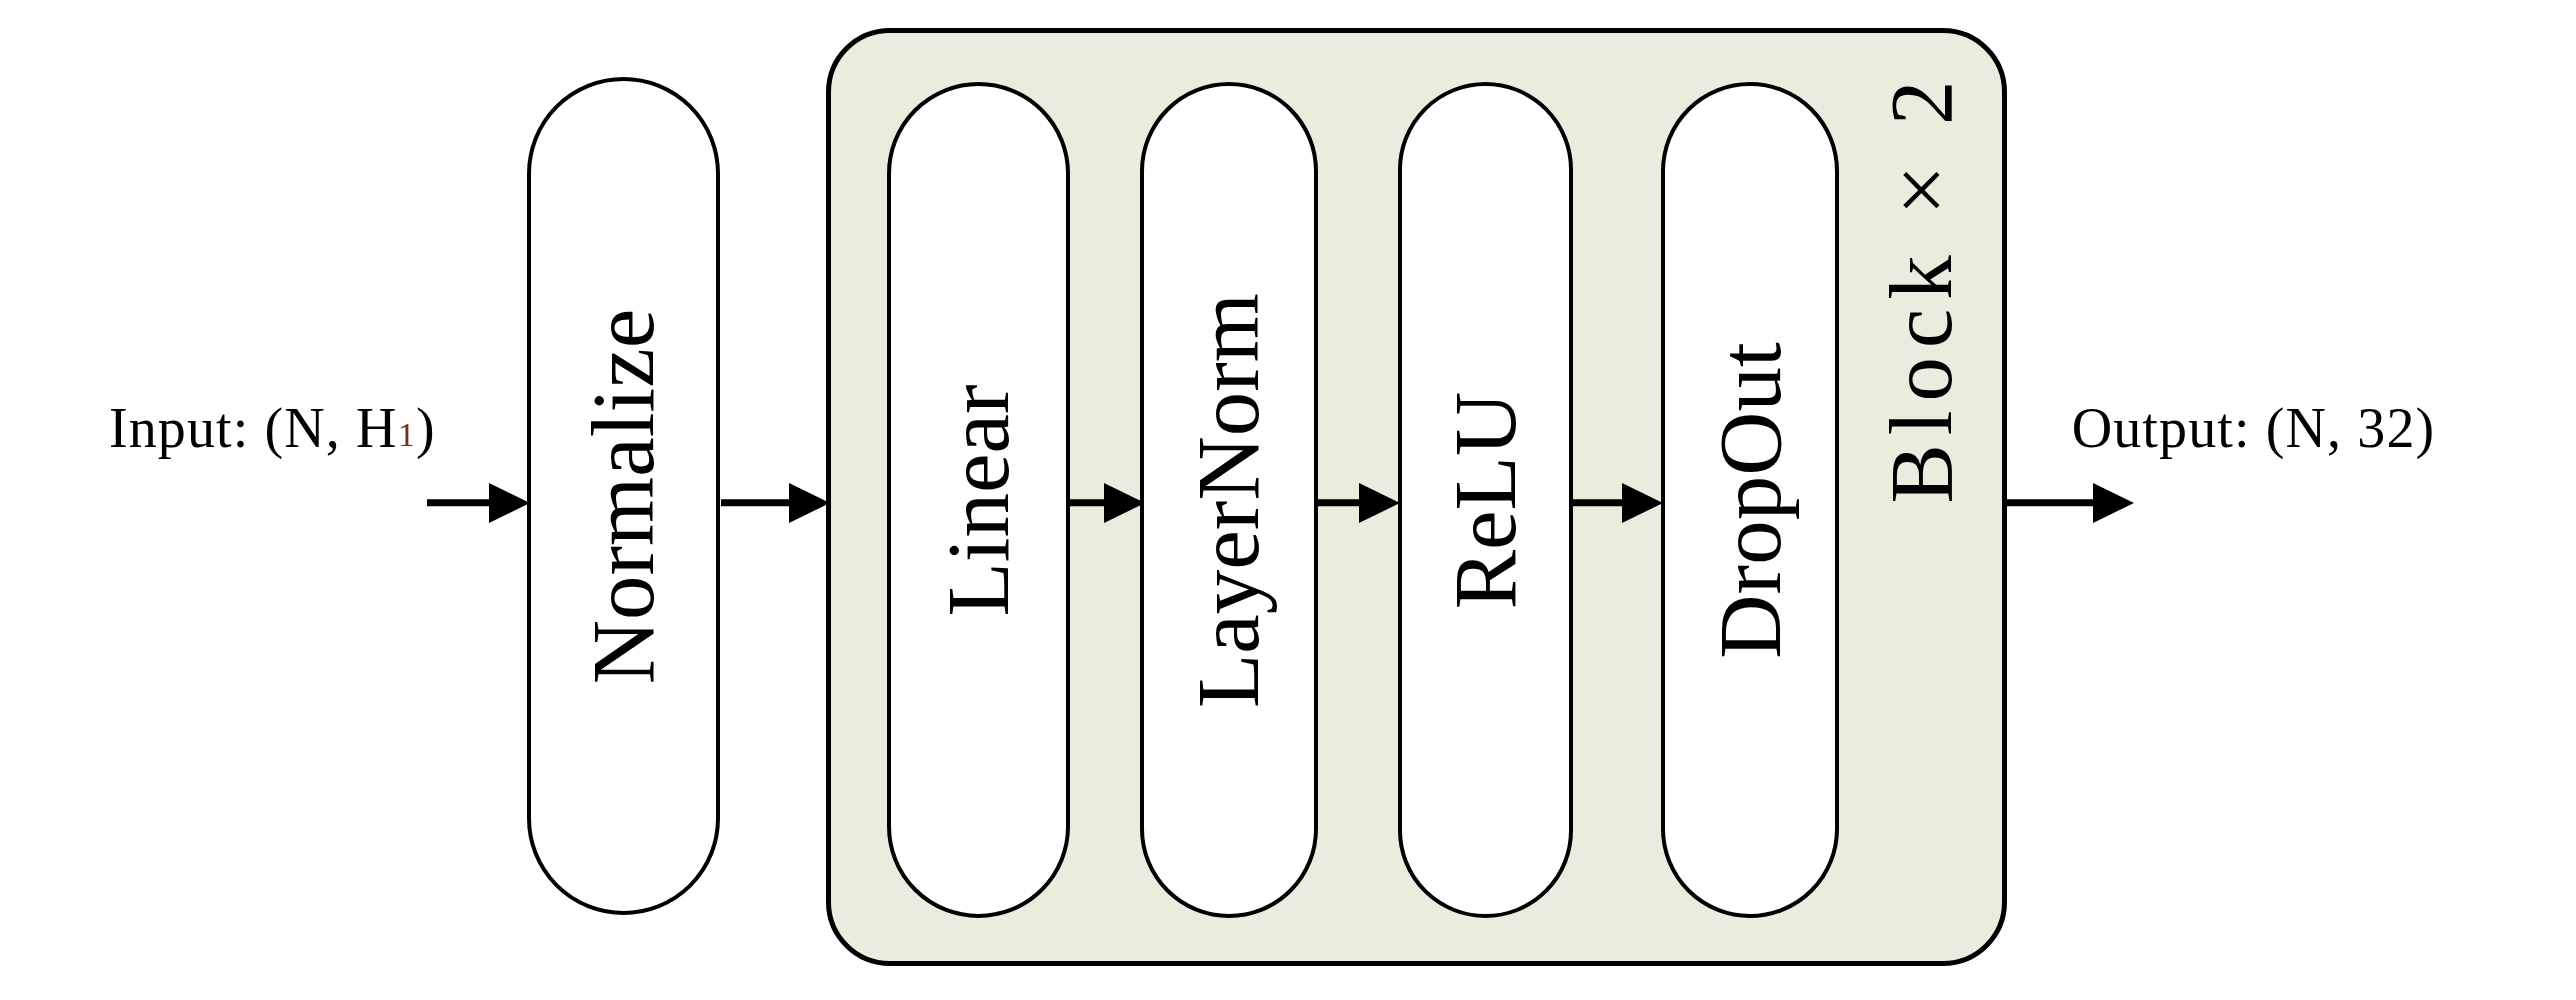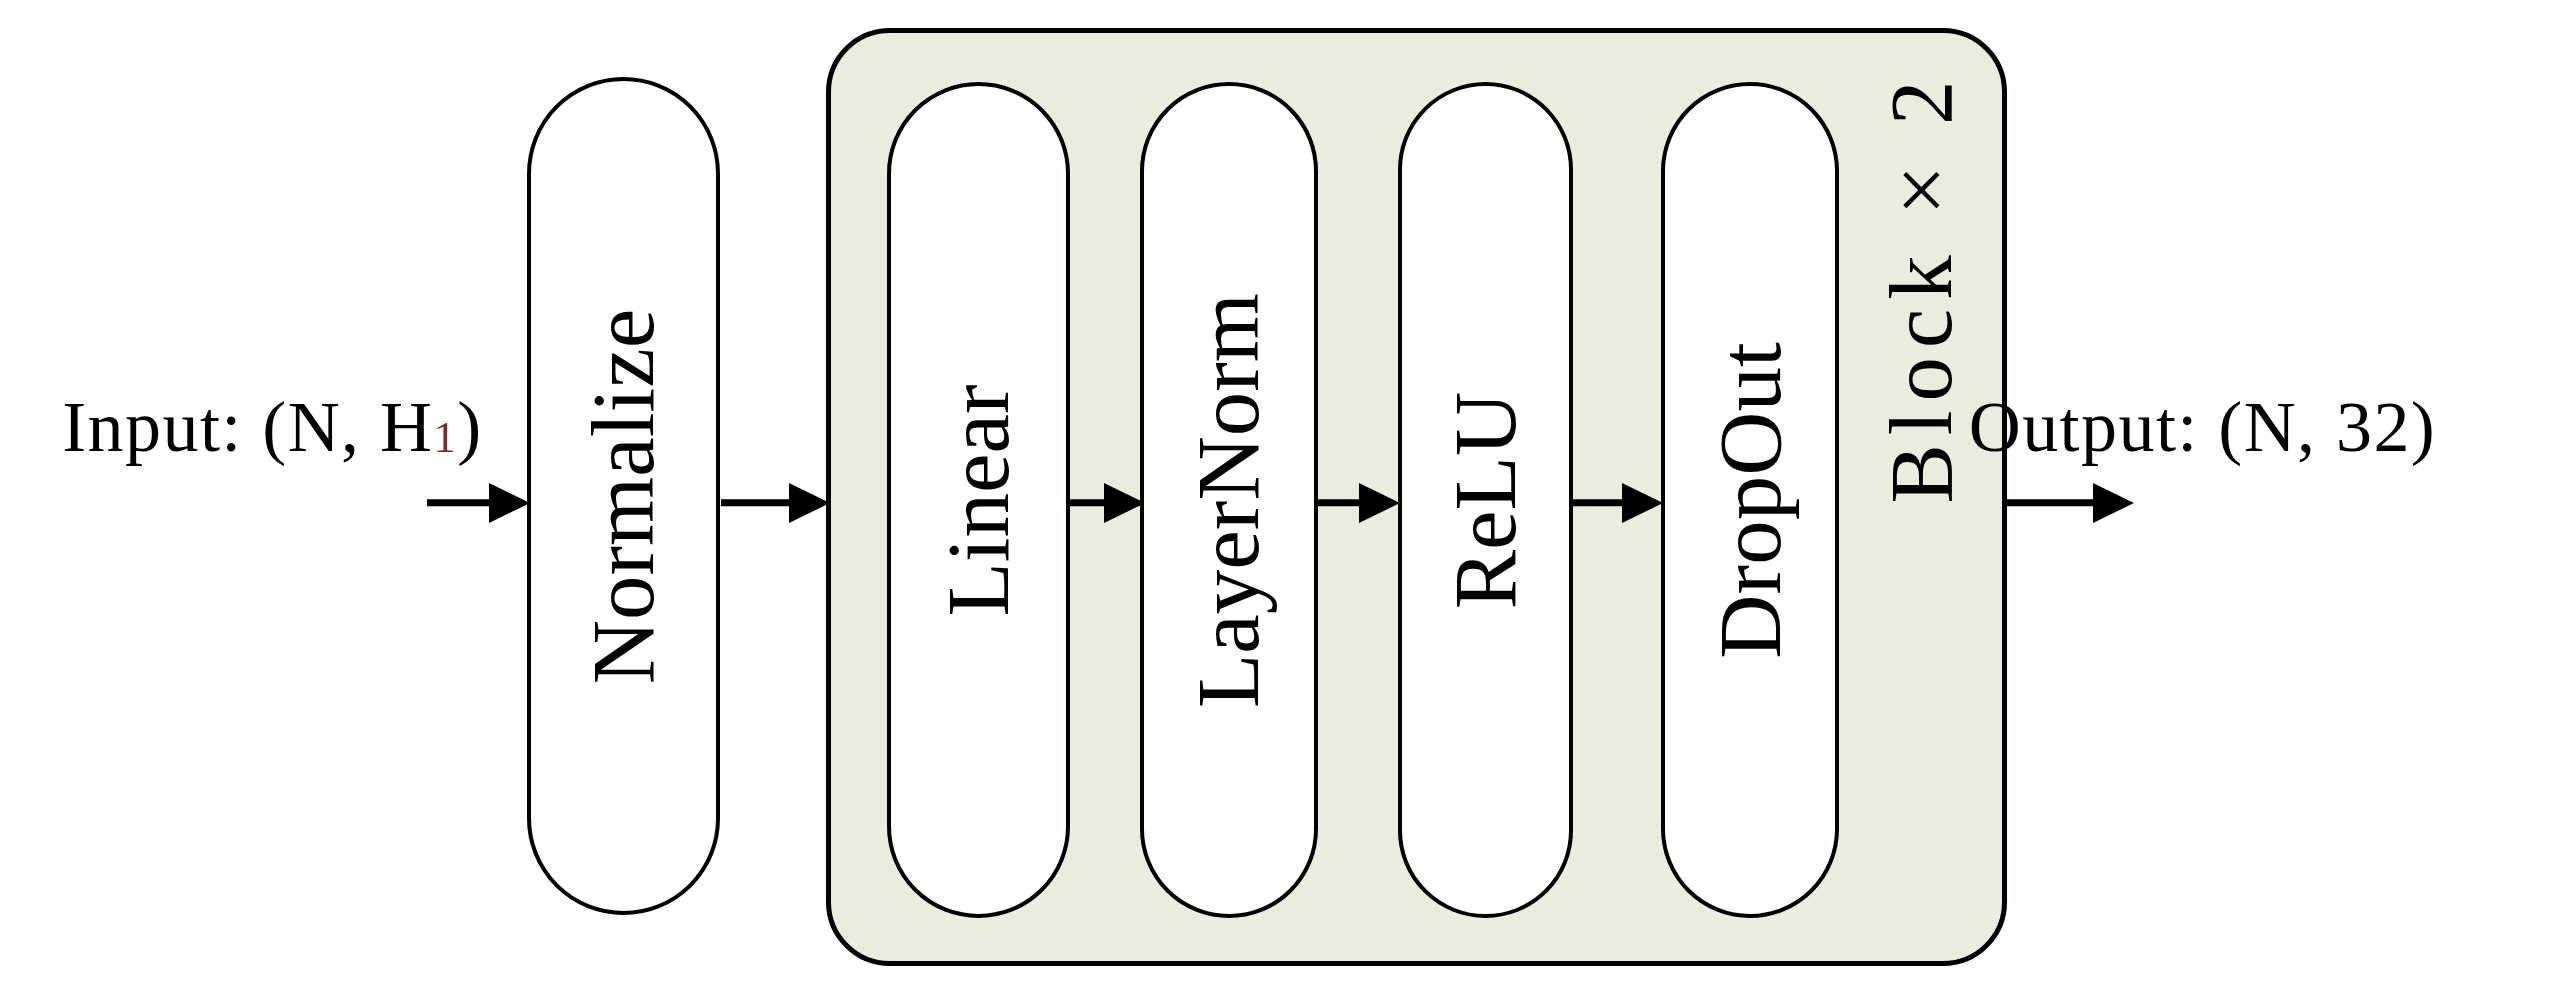--- a/index.html
+++ b/index.html
@@ -19,34 +19,34 @@
     color: var(--ink);
     overflow: hidden;
   }
 
   
   .io-label {
     position: absolute;
     display: flex;
     align-items: center;
     justify-content: center;
-    font-size: 72px;
+    font-size: 56px;
     letter-spacing: 0.02em;
     white-space: nowrap;
     color: var(--ink);
   }
   .io-label .sub {
     font-size: 0.62em;
     vertical-align: baseline;
     position: relative;
     top: 0.22em;
     color: var(--subscript-color);
   }
   .io-input  { left: 9.4px;   top: 372px; width: 526px; height: 111px; }
-  .io-output { left: 1928px; top: 372px; width: 549px; height: 111px; }
+  .io-output { left: 1979px; top: 372px; width: 549px; height: 111px; }
 
   
   .pill {
     position: absolute;
     background: #FFFFFF;
     border: 4.7px solid var(--ink);
     border-radius: 113px;
     display: flex;
     align-items: center;
     justify-content: center;

